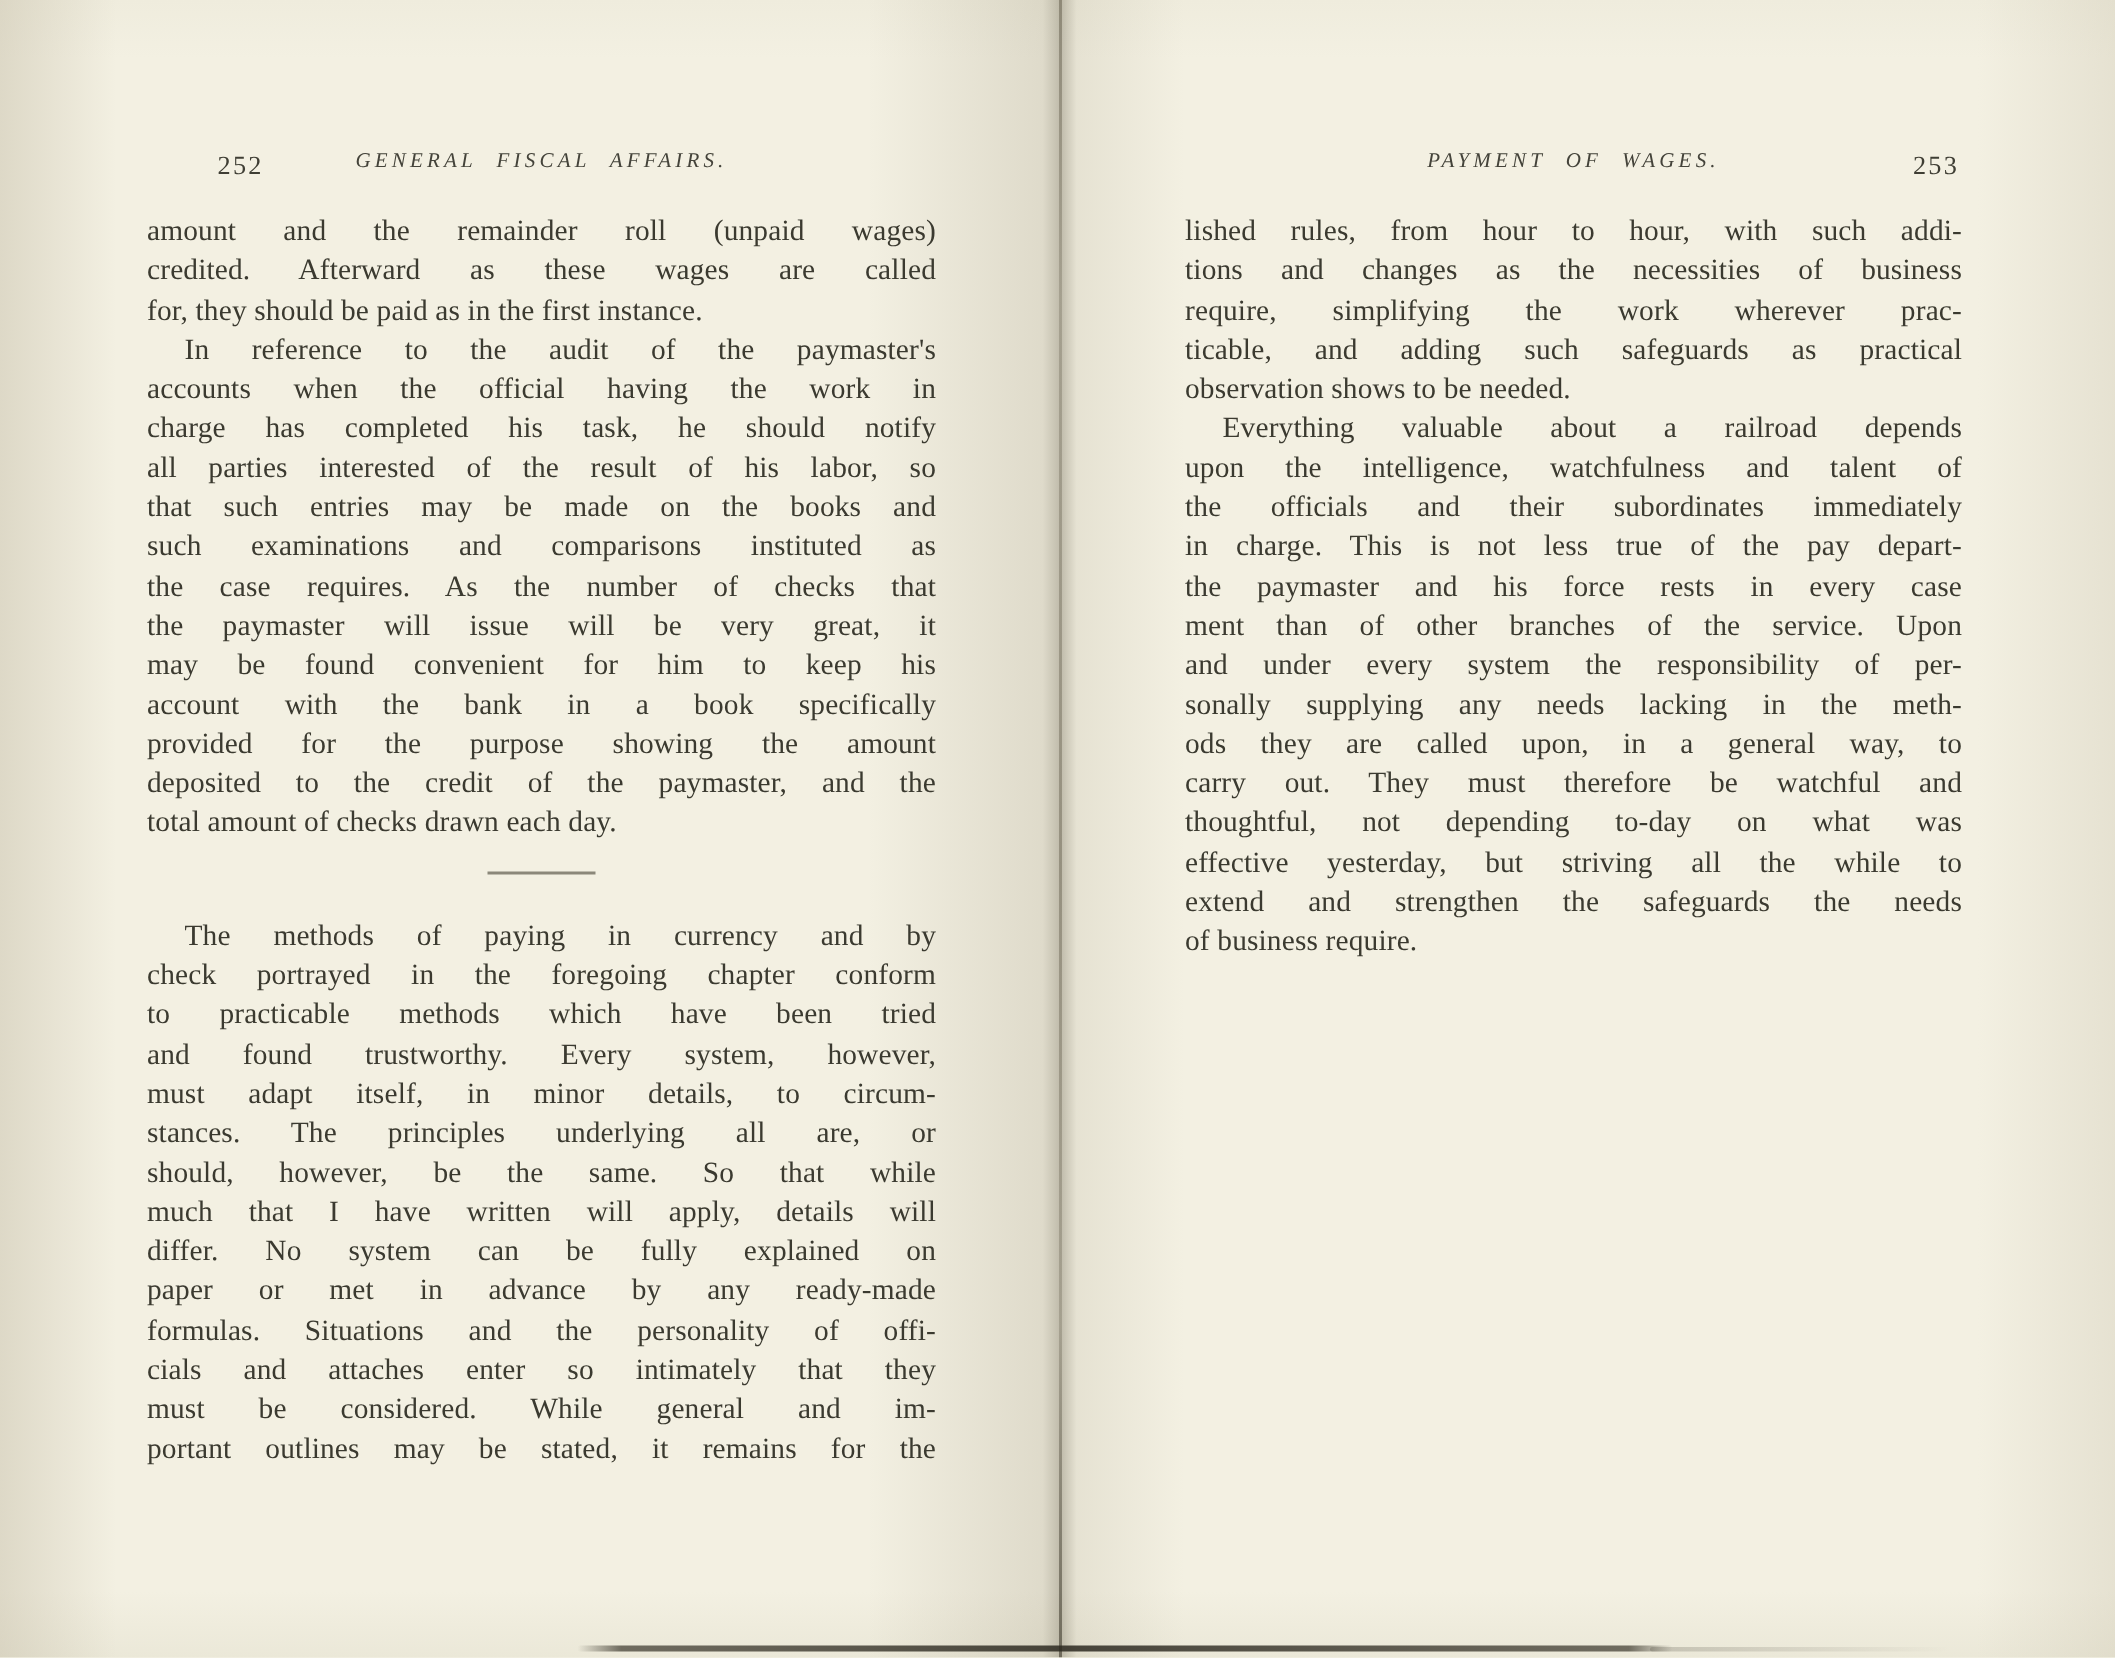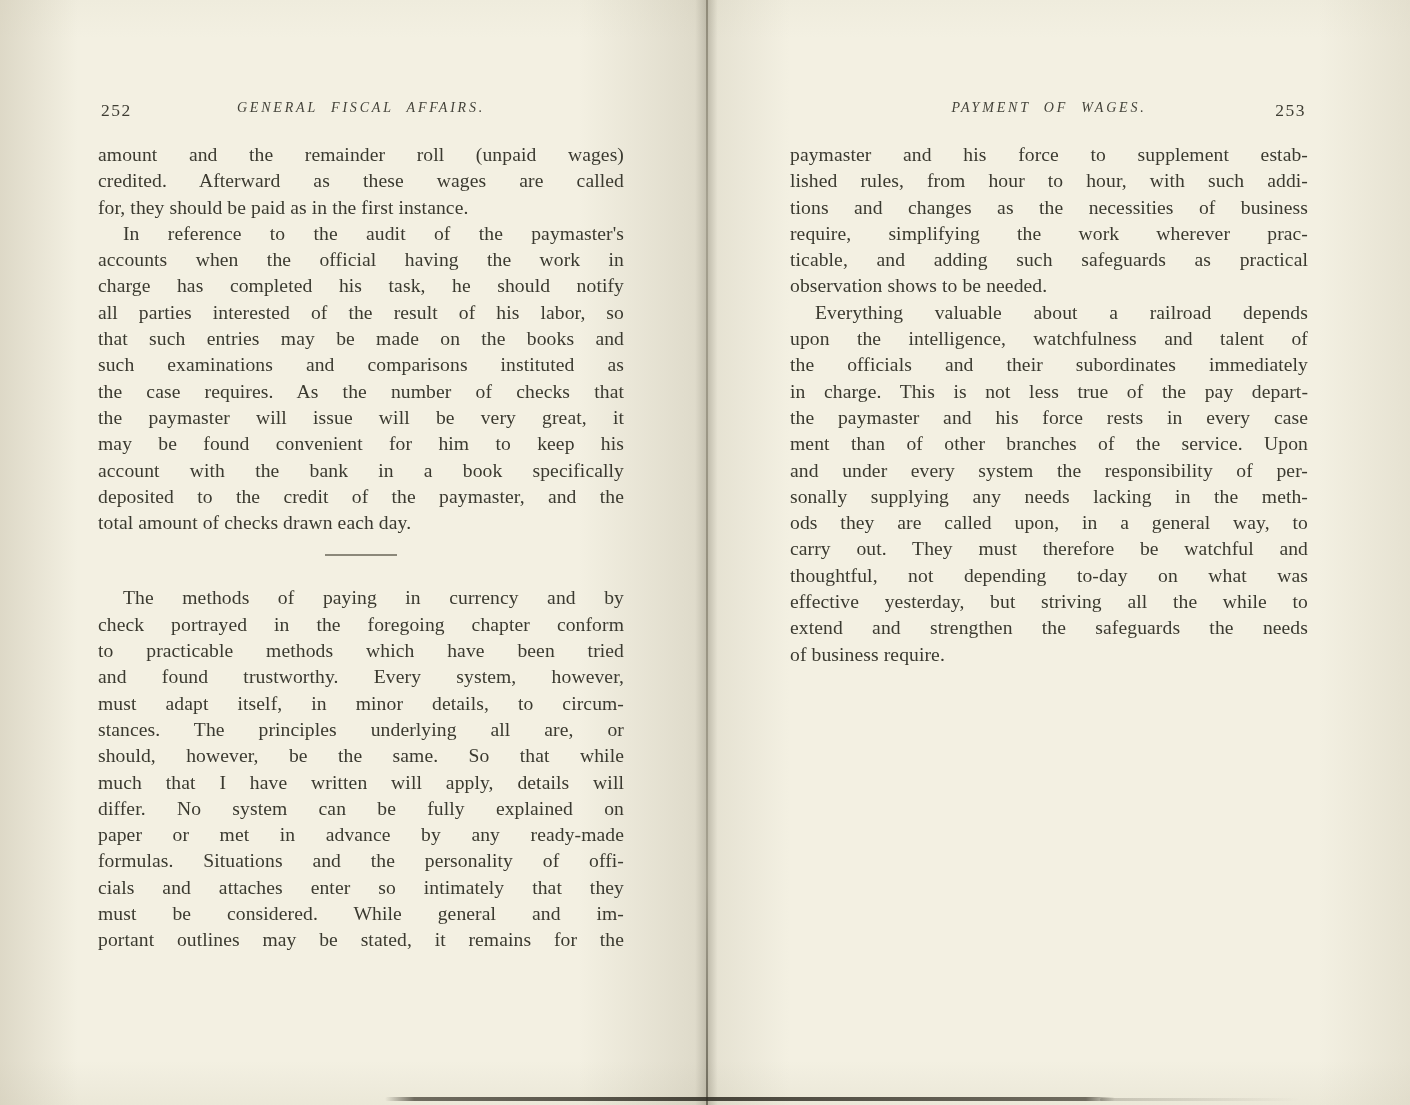--- a/index.html
+++ b/index.html
@@ -63,21 +63,21 @@
 
   .pagehead { position: relative; height: 22px; }
   .runhead {
     display: block; text-align: center;
     font-style: italic; font-size: 14px;
     letter-spacing: 2.8px; word-spacing: 7px;
     color: #44433a;
   }
   .pagenum {
     position: absolute; top: 0;
-    font-size: 17.5px; letter-spacing: 1.5px; color: #3f3e34;
+    font-size: 17.5px; letter-spacing: 1.5px; color: #3f3e34; margin-left: 44px;
   }
   #left-col .pagenum { left: 3px; }
   #right-col .pagenum { right: 2px; }
 
   .pagebody {
     margin-top: 20px;
     font-size: 19.6px; line-height: 26.3px;
     color: #3b3a30; letter-spacing: 0.1px;
   }
   .line { text-align: justify; text-align-last: justify; }
@@ -112,20 +112,21 @@
           <div class="line">In reference to the audit of the paymaster's</div>
           <div class="line">accounts when the official having the work in</div>
           <div class="line">charge has completed his task, he should notify</div>
           <div class="line">all parties interested of the result of his labor, so</div>
           <div class="line">that such entries may be made on the books and</div>
           <div class="line">such examinations and comparisons instituted as</div>
           <div class="line">the case requires. As the number of checks that</div>
           <div class="line">the paymaster will issue will be very great, it</div>
           <div class="line">may be found convenient for him to keep his</div>
           <div class="line">account with the bank in a book specifically</div>
+          <div class="line">provided for the purpose showing the amount</div>
           <div class="line">deposited to the credit of the paymaster, and the</div>
           <div class="line lastline">total amount of checks drawn each day.</div>
         </div>
         <div class="divider"></div>
         <div class="para indent">
           <div class="line">The methods of paying in currency and by</div>
           <div class="line">check portrayed in the foregoing chapter conform</div>
           <div class="line">to practicable methods which have been tried</div>
           <div class="line">and found trustworthy. Every system, however,</div>
           <div class="line">must adapt itself, in minor details, to circum-</div>
@@ -142,21 +143,20 @@
       </div>
   </div>
 
   <div class="page-col" id="right-col">
     <div class="pagehead">
       <span class="runhead">PAYMENT OF WAGES.</span>
       <span class="pagenum">253</span>
     </div>
     <div class="pagebody">
         <div class="para">
-          <div class="line">paymaster and his force to supplement estab-</div>
           <div class="line">lished rules, from hour to hour, with such addi-</div>
           <div class="line">tions and changes as the necessities of business</div>
           <div class="line">require, simplifying the work wherever prac-</div>
           <div class="line">ticable, and adding such safeguards as practical</div>
           <div class="line lastline">observation shows to be needed.</div>
         </div>
         <div class="para indent">
           <div class="line">Everything valuable about a railroad depends</div>
           <div class="line">upon the intelligence, watchfulness and talent of</div>
           <div class="line">the officials and their subordinates immediately</div>

